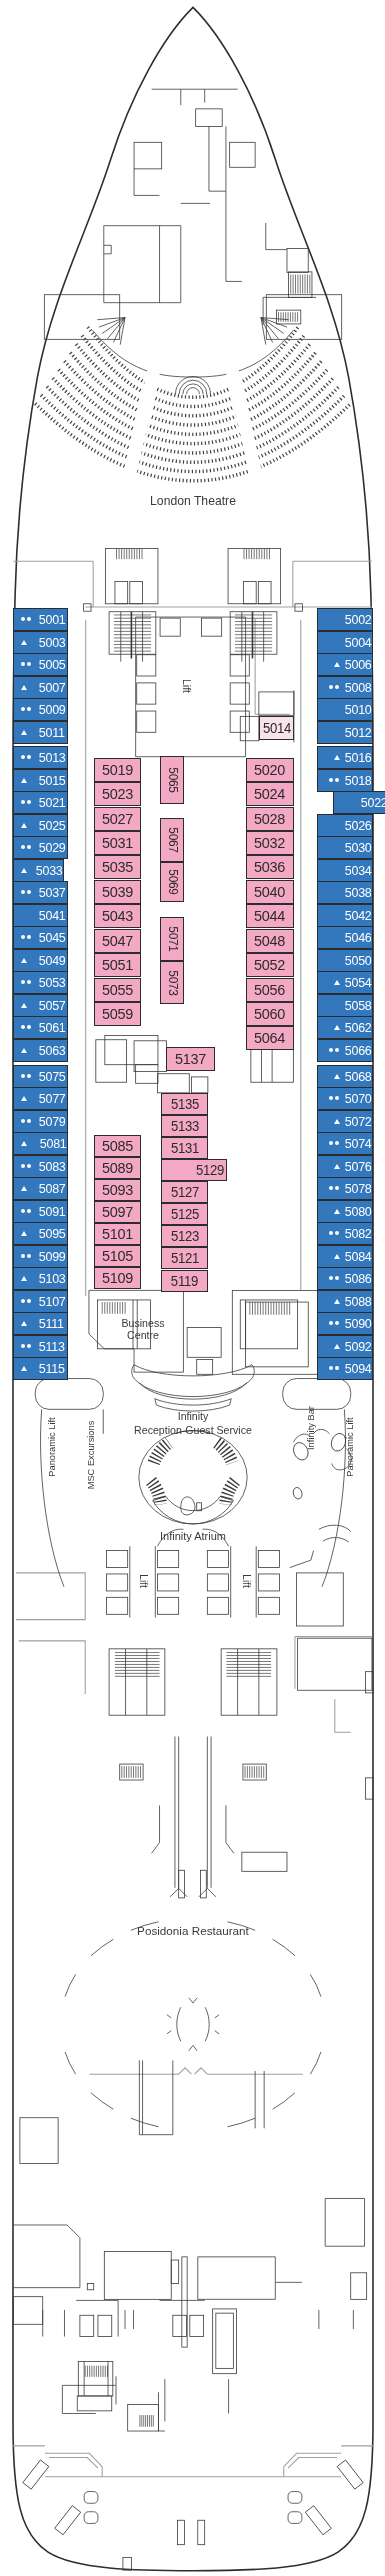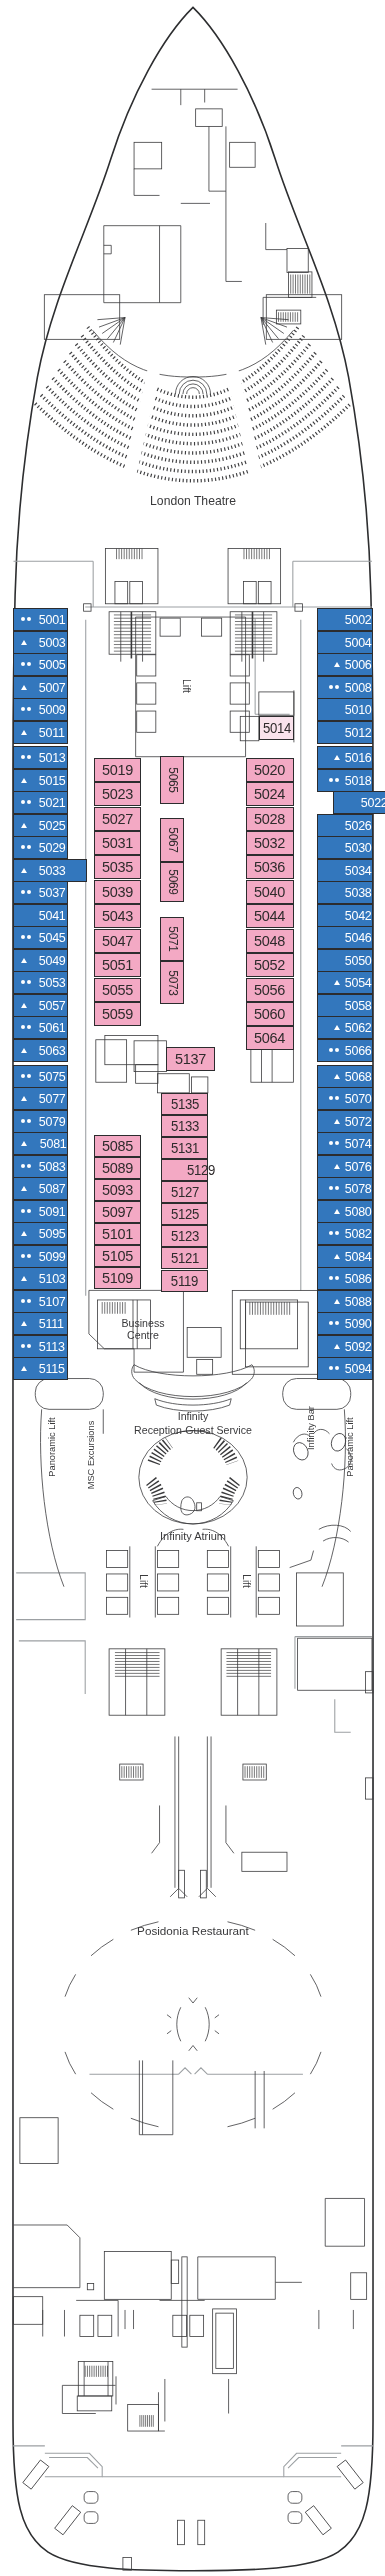--- a/index.html
+++ b/index.html
@@ -319,21 +319,21 @@
         </span>
         <span class="num">5025</span>
       </div>
       <div class="cabin blue sideL" style="left: 13.3px; top: 836px; width: 55px; height: 22.5px;">
         <span class="ic dots">
           <b></b>
           <b></b>
         </span>
         <span class="num">5029</span>
       </div>
-      <div class="cabin blue sideL" style="left: 13.3px; top: 859px; width: 74px; height: 22.5px;">
+      <div class="cabin blue sideL" style="left: 13.3px; top: 859px; width: 51px; height: 22.5px;">
         <span class="ic">
           <i class="tri"></i>
         </span>
         <span class="num">5033</span>
       </div>
       <div class="cabin blue sideL" style="left: 13.3px; top: 881px; width: 55px; height: 22.5px;">
         <span class="ic dots">
           <b></b>
           <b></b>
         </span>
@@ -768,21 +768,21 @@
       </div>
       <div class="cabin pink pinkM" style="left: 161px; top: 1093px; width: 47px; height: 22px;">
         <span class="num">5135</span>
       </div>
       <div class="cabin pink pinkM" style="left: 161px; top: 1115px; width: 47px; height: 22px;">
         <span class="num">5133</span>
       </div>
       <div class="cabin pink pinkM" style="left: 161px; top: 1137px; width: 47px; height: 22px;">
         <span class="num">5131</span>
       </div>
-      <div class="cabin pink pinkM" style="left: 161px; top: 1159px; width: 47px; height: 22px; padding-left: 32px;">
+      <div class="cabin pink pinkM" style="left: 161px; top: 1159px; width: 66px; height: 22px; padding-left: 32px;">
         <span class="num">5129</span>
       </div>
       <div class="cabin pink pinkM" style="left: 161px; top: 1181px; width: 47px; height: 22px;">
         <span class="num">5127</span>
       </div>
       <div class="cabin pink pinkM" style="left: 161px; top: 1203px; width: 47px; height: 22px;">
         <span class="num">5125</span>
       </div>
       <div class="cabin pink pinkM" style="left: 161px; top: 1225px; width: 47px; height: 22px;">
         <span class="num">5123</span>

